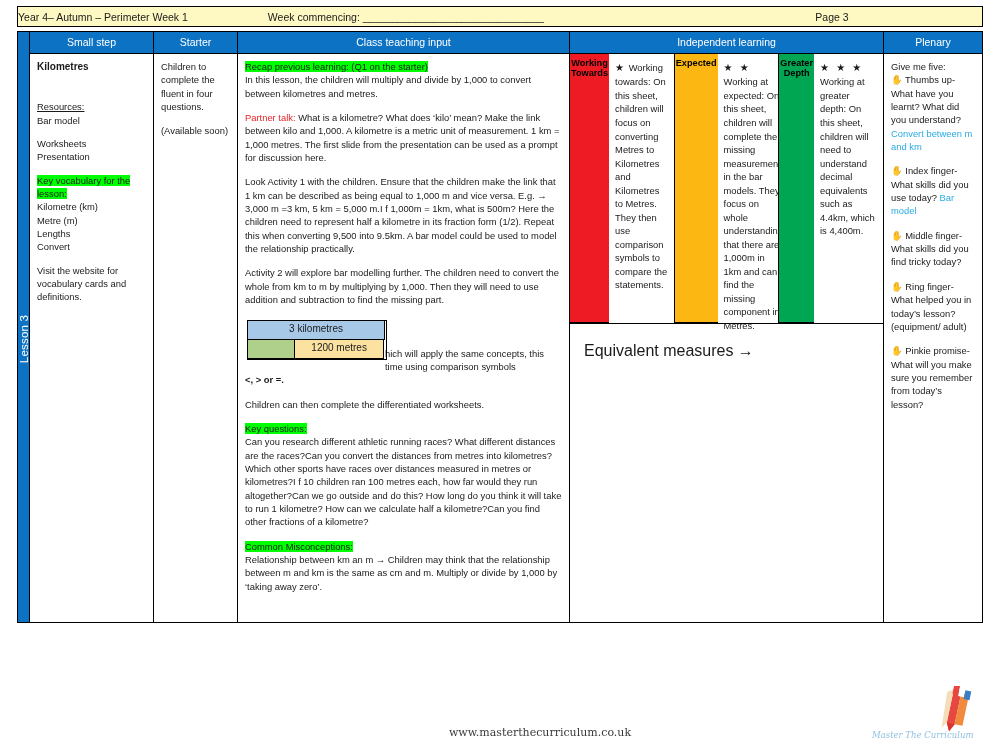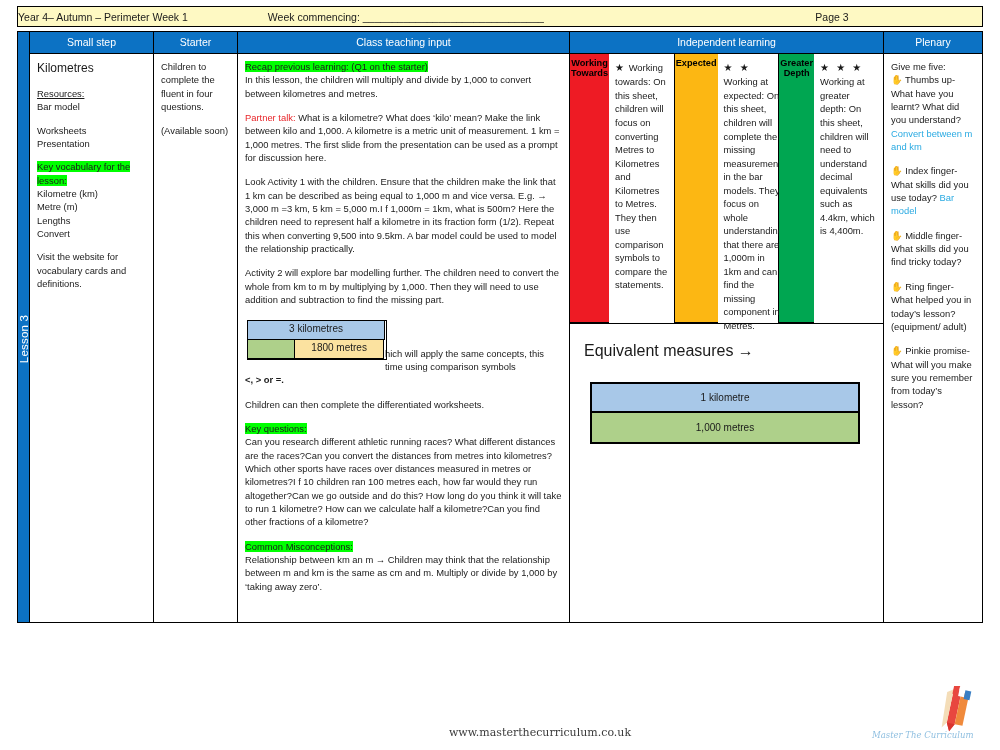--- a/index.html
+++ b/index.html
@@ -74,21 +74,21 @@
   .col-body {
     flex: 1;
     padding: 6px 7px 4px;
     font-size: 9.4px;
     line-height: 1.42;
     overflow: hidden;
     position: relative;
   }
 
   
-  .ss-title { font-weight: normal; font-size: 12px; margin-bottom: 10px; }
+  .ss-title { font-weight: bold; font-size: 10px; margin-bottom: 26px; }
   .ss-line { }
   .ul { text-decoration: underline; }
   .blank { height: 10px; }
   .hl { background: #00ff00; }
 
   
   .tc-para { margin-bottom: 11px; }
   .tag-red { color: #e8262a; font-weight: normal; }
   .bold { font-weight: bold; }
 
@@ -224,21 +224,21 @@
 
         <div class="tc-para">Look Activity 1 with the children. Ensure that the children make the link that 1 km can be described as being equal to 1,000 m and vice versa. E.g. → 3,000 m =3 km, 5 km = 5,000 m.I f 1,000m = 1km, what is 500m? Here the children need to represent half a kilometre in its fraction form (1/2). Repeat this when converting 9,500 into 9.5km. A bar model could be used to model the relationship practically.</div>
         <div class="tc-para">Activity 2 will explore bar modelling further. The children need to convert the whole from km to m  by multiplying by 1,000. Then they will need to use addition and  subtraction to find the missing part.</div>
 
         <div class="bm-small">
           <div class="row">
             <div class="cell full bm-blue">3 kilometres</div>
           </div>
           <div class="row">
             <div class="cell part-green bm-green"></div>
-            <div class="cell part-yellow bm-yellow">1800 metres</div>
+            <div class="cell part-yellow bm-yellow">1200 metres</div>
           </div>
         </div>
 
         <div class="tc-para wrap-after-bar" style="padding-left:140px; margin-top:-13px;">
           <span>hich will apply the same concepts, this time using comparison symbols </span>
         </div>
         <div class="tc-para" style="margin-top:-11px;">
           <span class="bold">&lt;, &gt; or =.</span>
         </div>
 
@@ -278,24 +278,20 @@
             <div class="indep-text">
               <span class="stars">★ ★ ★</span>
               <span>Working at greater depth:
 On this sheet, children will need to understand decimal equivalents such as 4.4km, which is 4,400m.</span>
             </div>
           </div>
         </div>
 
         <div class="indep-bottom">
           <div class="eq-label">Equivalent measures →</div>
-          <div class="bm-large">
-            <div class="lrow bm-blue">1 kilometre</div>
-            <div class="lrow bm-green">1,000 metres</div>
-          </div>
         </div>
       </div>
     </div>
 
     <div class="col col-plenary">
       <div class="col-head">Plenary</div>
       <div class="col-body">
         <div>Give me five:</div>
 
         <div class="pl-item">

